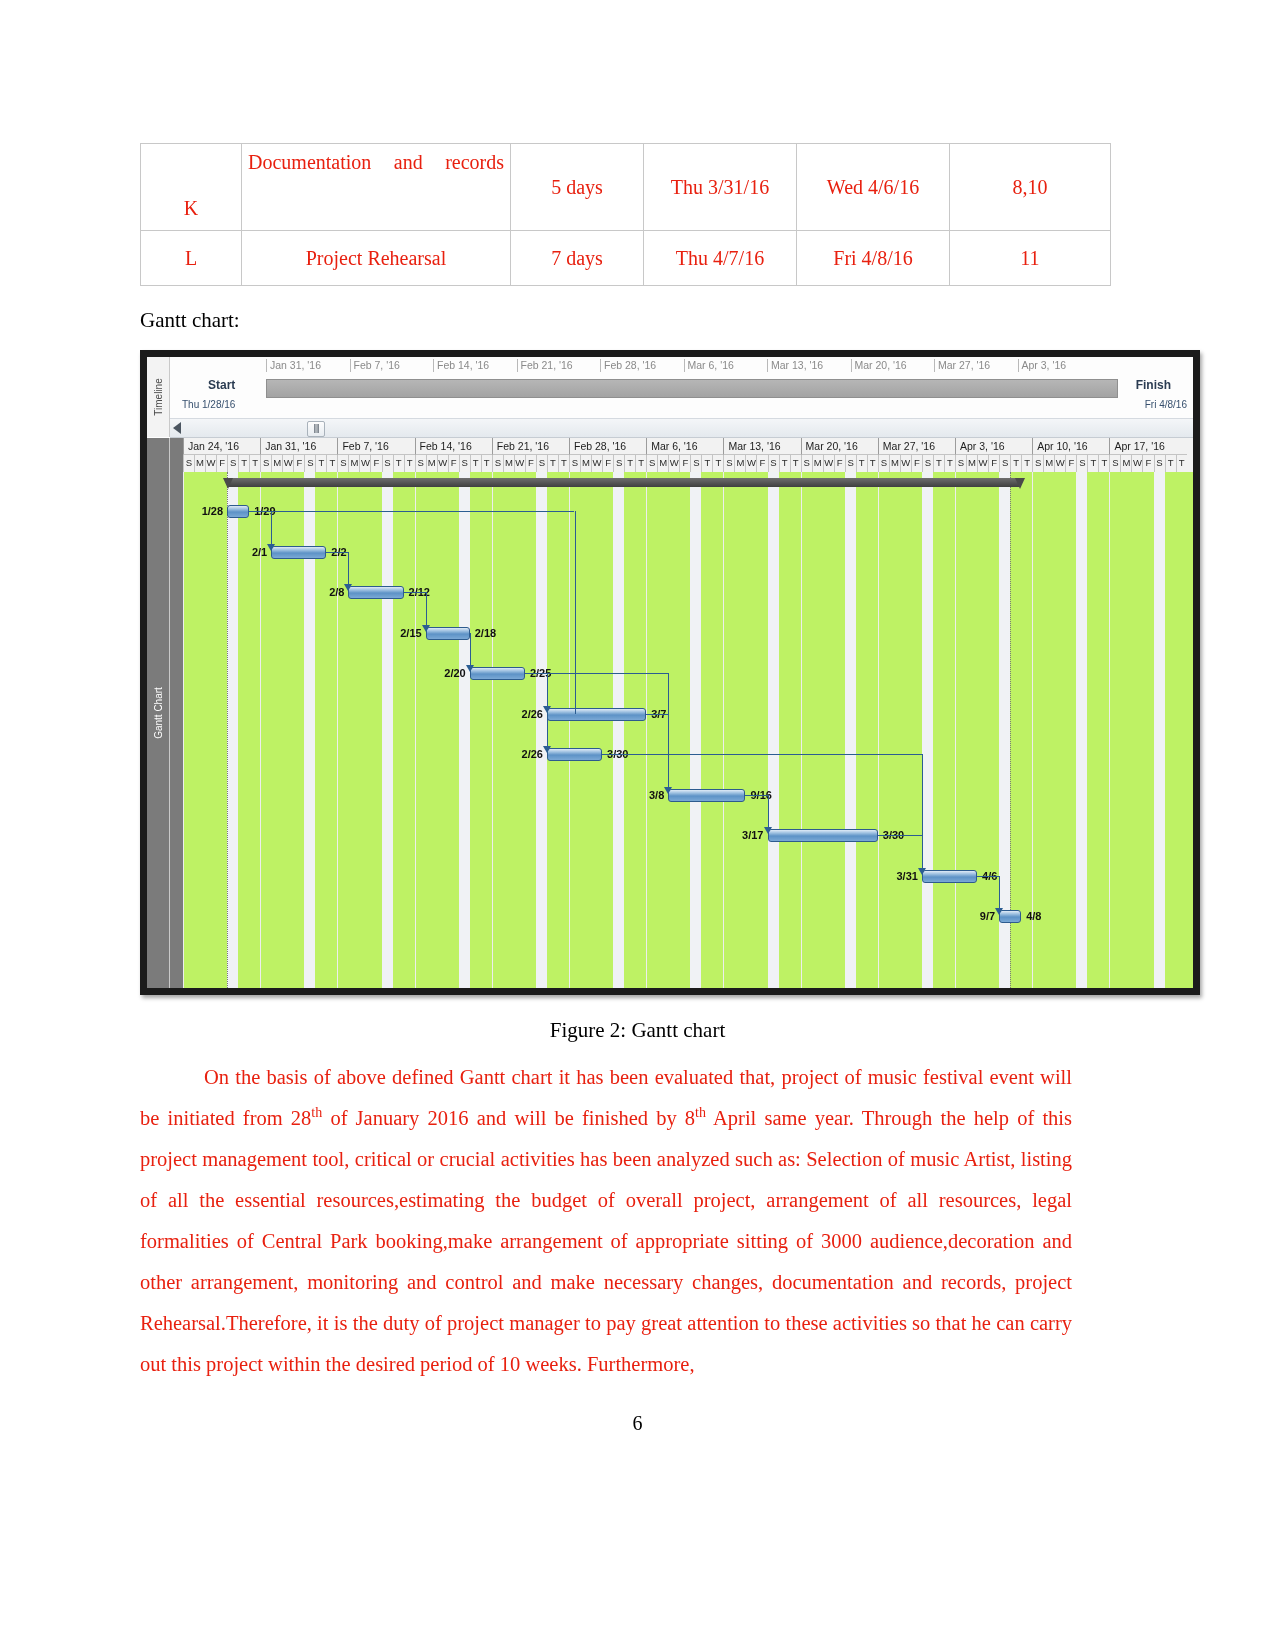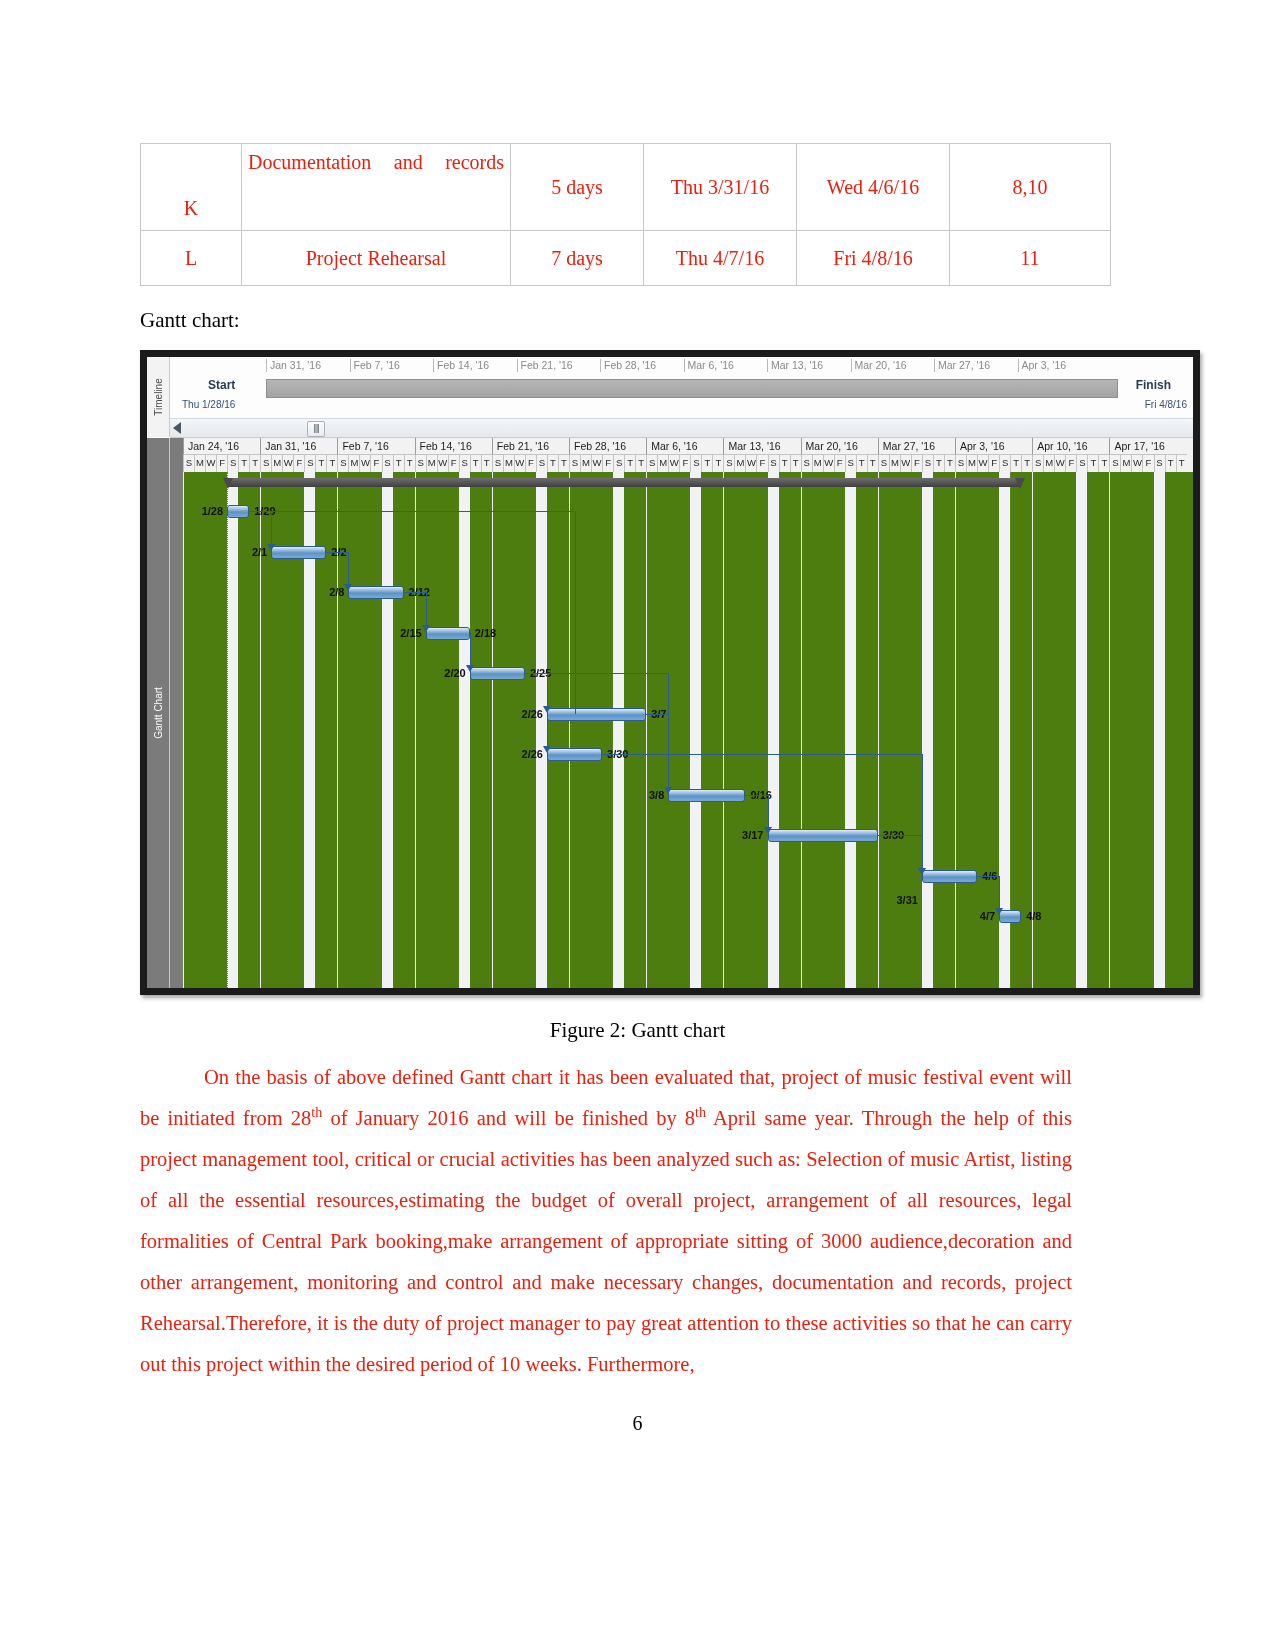--- a/index.html
+++ b/index.html
@@ -215,21 +215,21 @@
     line-height: 16px;
     text-align: center;
     box-sizing: border-box;
     background: #f2f2f2;
   }
 
   
   .canvas {
     position: absolute;
     left: 23px; right: 0; top: 115px; bottom: 0;
-    background: #4d7c0f;
+    background: #bef264;
     overflow: hidden;
   }
   .canvas-gutter {
     position: absolute; left: 0; top: 0; width: 13px; bottom: 0;
     background: #7b7b7b;
   }
   .plot {
     position: absolute; left: 13px; right: 0; top: 0; bottom: 0;
   }
   .wkend {
@@ -559,24 +559,24 @@
           <div class="bar" style="left: 363.943px; width: 55.1429px; top: 276px;"></div>
           <div class="bar-lbl" style="top: 276px; left: 329.943px; text-align: right; width: 30px;">2/26</div>
           <div class="bar-lbl" style="top: 276px; left: 424.086px;">3/30</div>
           <div class="bar" style="left: 485.257px; width: 77.2px; top: 316.5px;"></div>
           <div class="bar-lbl" style="top: 316.5px; left: 451.257px; text-align: right; width: 30px;">3/8</div>
           <div class="bar-lbl" style="top: 316.5px; left: 567.457px;">9/16</div>
           <div class="bar" style="left: 584.514px; width: 110.286px; top: 357px;"></div>
           <div class="bar-lbl" style="top: 357px; left: 550.514px; text-align: right; width: 30px;">3/17</div>
           <div class="bar-lbl" style="top: 357px; left: 699.8px;">3/30</div>
           <div class="bar" style="left: 738.914px; width: 55.1429px; top: 397.5px;"></div>
-          <div class="bar-lbl" style="top: 397.5px; left: 704.914px; text-align: right; width: 30px; margin-top: 24px;">3/31</div>
+          <div class="bar-lbl" style="top: 397.5px; left: 704.914px; text-align: right; width: 30px;">3/31</div>
           <div class="bar-lbl" style="top: 397.5px; left: 799.057px;">4/6</div>
           <div class="bar" style="left: 816.114px; width: 22.0571px; top: 438px;"></div>
-          <div class="bar-lbl" style="top: 438px; left: 782.114px; text-align: right; width: 30px;">4/7</div>
+          <div class="bar-lbl" style="top: 438px; left: 782.114px; text-align: right; width: 30px;">9/7</div>
           <div class="bar-lbl" style="top: 438px; left: 843.171px;">4/8</div>
           <div class="link" style="left: 66.1714px; top: 39px; width: 22.0571px; border-top-width: 1px;"></div>
           <div class="link" style="left: 88.2286px; top: 39px; height: 39.5px; border-left-width: 1px;"></div>
           <div class="arrowhead" style="left: 84.2286px; top: 71.5px;"></div>
           <div class="link" style="left: 143.371px; top: 79.5px; width: 22.0571px; border-top-width: 1px;"></div>
           <div class="link" style="left: 165.429px; top: 79.5px; height: 39.5px; border-left-width: 1px;"></div>
           <div class="arrowhead" style="left: 161.429px; top: 112px;"></div>
           <div class="link" style="left: 220.571px; top: 120px; width: 22.0571px; border-top-width: 1px;"></div>
           <div class="link" style="left: 242.629px; top: 120px; height: 39.5px; border-left-width: 1px;"></div>
           <div class="arrowhead" style="left: 238.629px; top: 152.5px;"></div>

